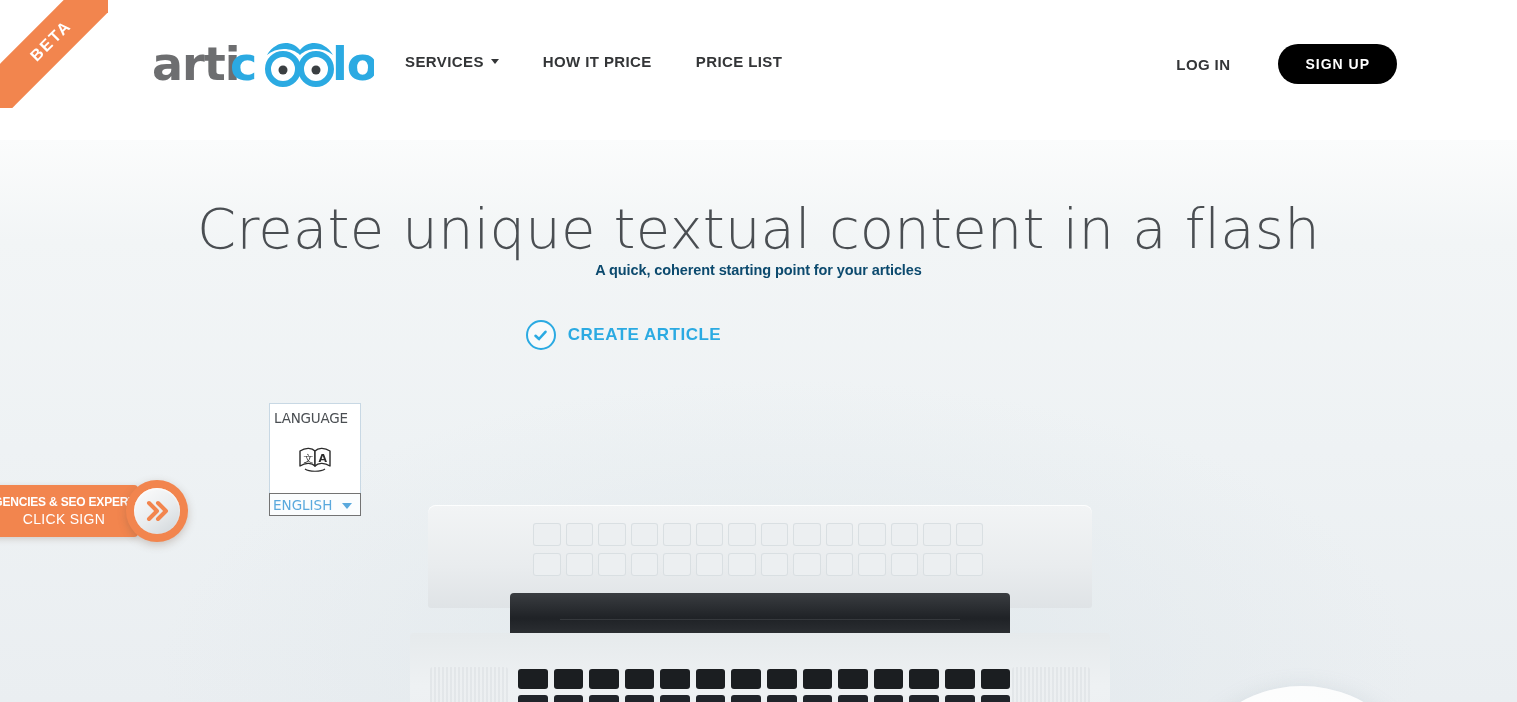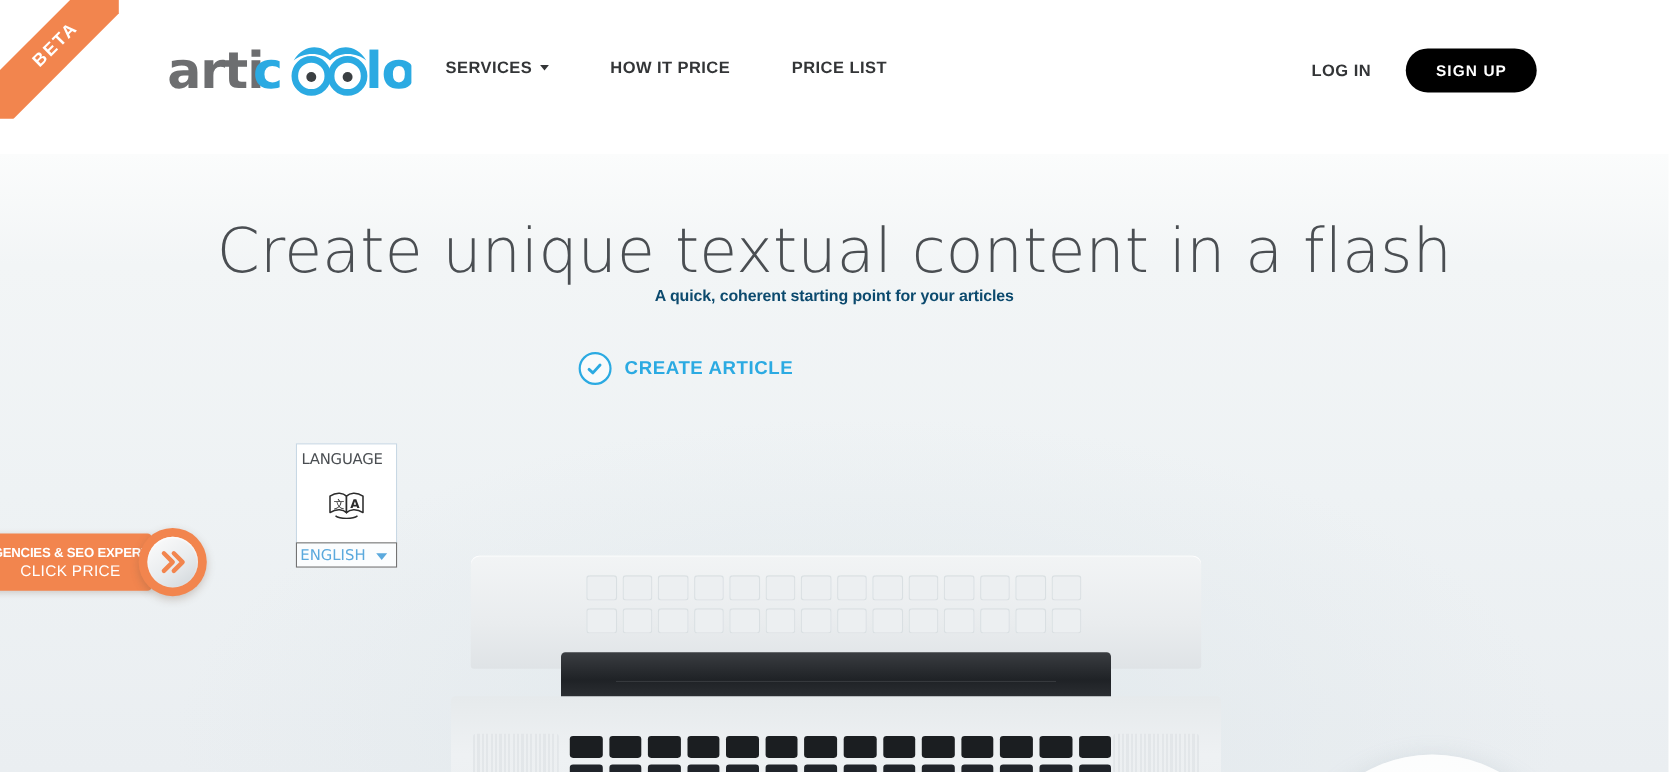--- a/index.html
+++ b/index.html
@@ -50,41 +50,41 @@
   .logo {
     position: absolute; left: 152px; top: 38px;
     height: 52px;
     display: flex; align-items: center;
   }
   .logo svg { display: block; }
 
   
   .nav {
     position: absolute; left: 405px; top: 53px;
-    display: flex; align-items: center; gap: 56px;
+    display: flex; align-items: center; gap: 44px;
   }
   .nav-item {
     font-size: 15px; font-weight: bold;
     letter-spacing: 0.4px;
     color: #333537;
     cursor: pointer;
     white-space: nowrap;
     display: flex; align-items: center; gap: 7px;
   }
   .caret {
     width: 0; height: 0;
     border-left: 4.5px solid transparent;
     border-right: 4.5px solid transparent;
     border-top: 5px solid #333537;
     display: inline-block;
   }
 
   .auth {
     position: absolute; right: 120px; top: 44px;
-    display: flex; align-items: center; gap: 32px;
+    display: flex; align-items: center; gap: 48px;
   }
   .login-link {
     font-size: 15px; font-weight: bold; letter-spacing: 0.4px;
     color: #333537; cursor: pointer; white-space: nowrap;
   }
   .signup-btn {
     background: #000000;
     color: #ffffff;
     font-size: 14px; font-weight: bold; letter-spacing: 1px;
     border: none; border-radius: 22px;
@@ -522,21 +522,21 @@
         <option>ENGLISH</option>
       </select>
       <span class="lang-caret"></span>
     </div>
   </div>
 
 
   <div class="promo">
     <div class="tab">
       <div class="l1">AGENCIES &amp; SEO EXPERTS</div>
-      <div class="l2">CLICK PRICE</div>
+      <div class="l2">CLICK SIGN</div>
     </div>
     <div class="circle">
       <div class="circle-inner">
         <span class="chev">
           <svg width="26" height="24" viewBox="0 0 26 24" aria-hidden="true">
             <path d="M5 4 L13 12 L5 20" fill="none" stroke="#F2854E" stroke-width="4" stroke-linecap="round" stroke-linejoin="round"></path>
             <path d="M14 4 L22 12 L14 20" fill="none" stroke="#F2854E" stroke-width="4" stroke-linecap="round" stroke-linejoin="round"></path>
           </svg>
         </span>
       </div>

